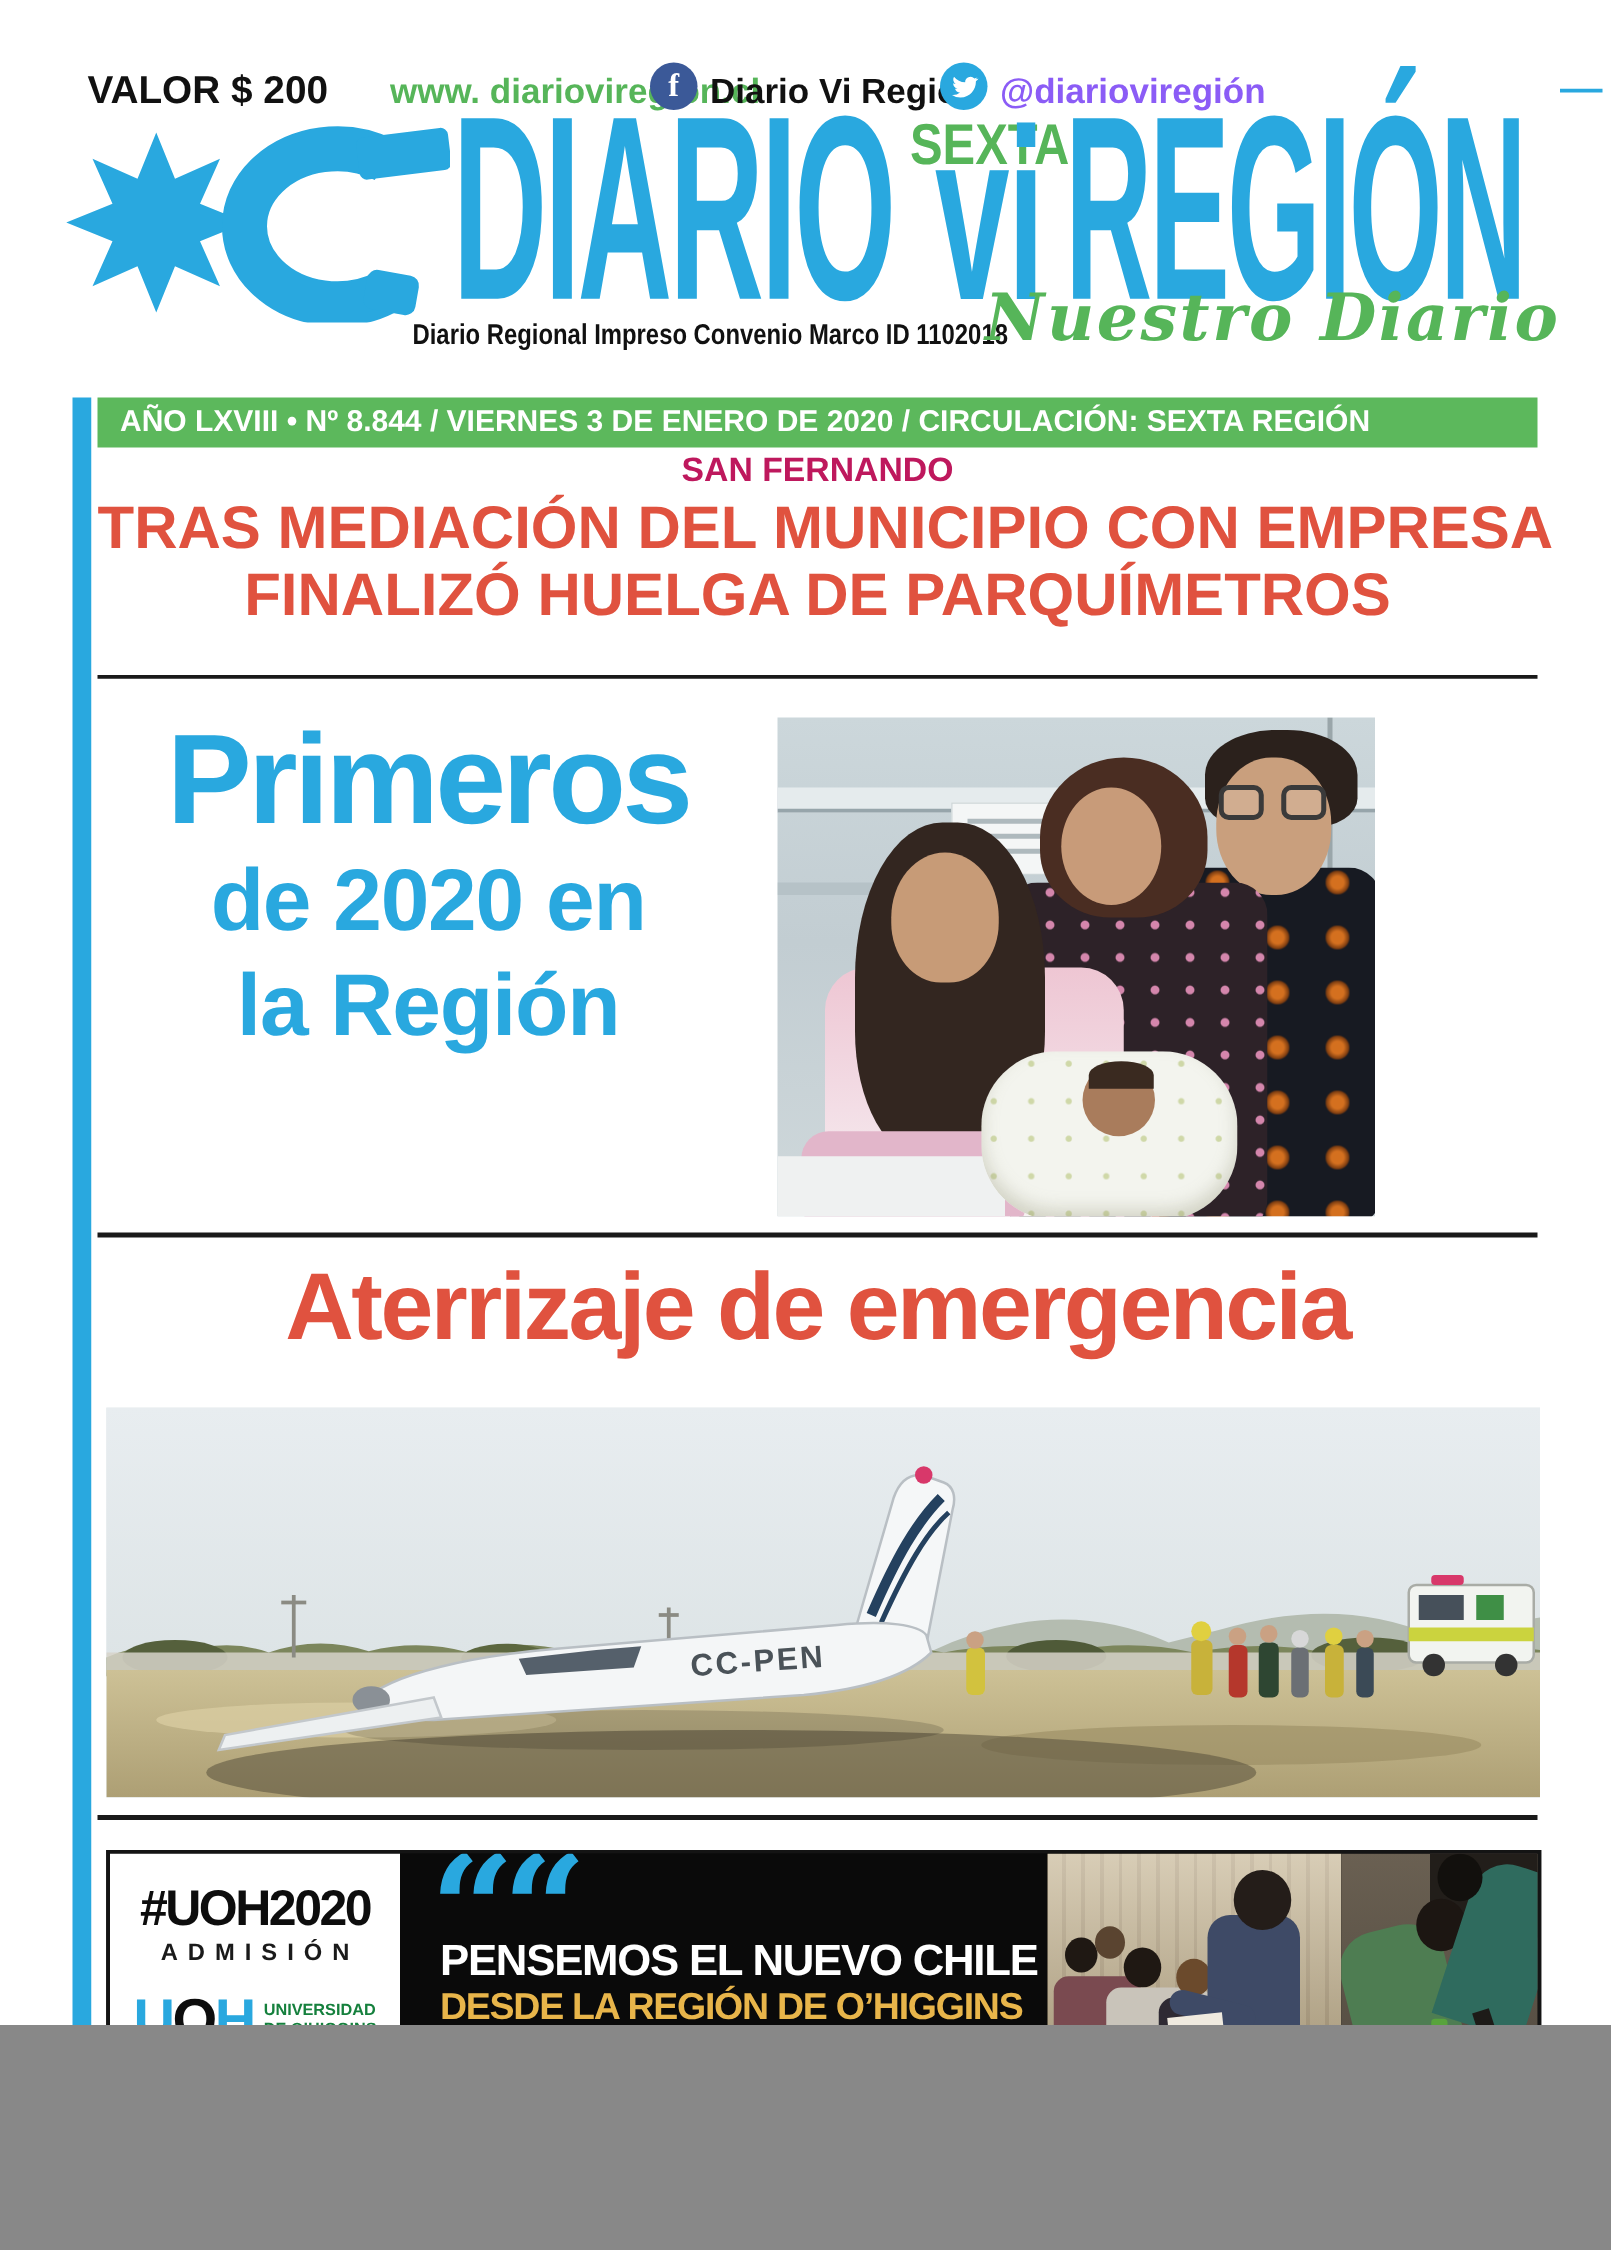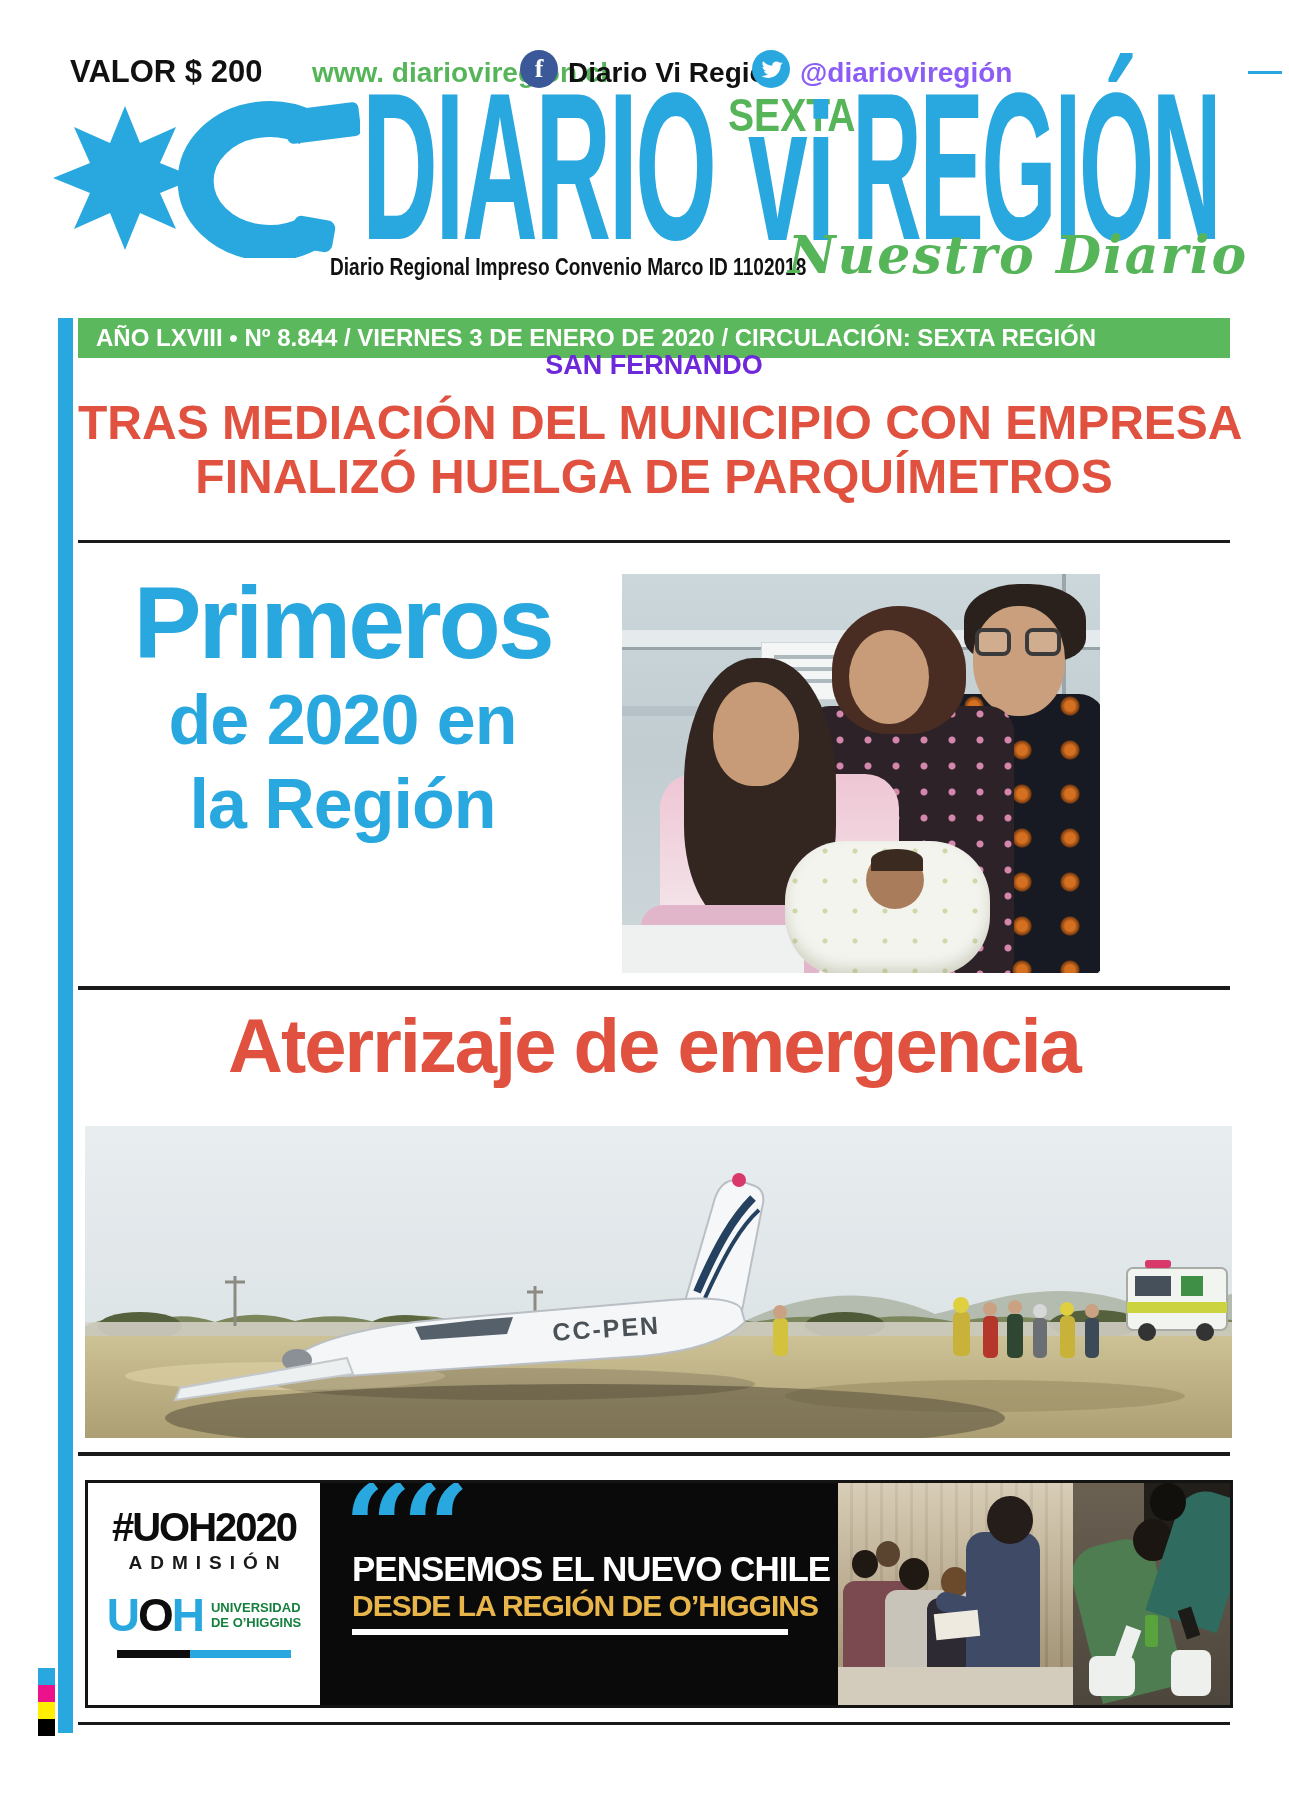--- a/index.html
+++ b/index.html
@@ -1,18 +1,18 @@
 <!DOCTYPE html>
 <html><head>
 <meta charset="utf-8">
 <style>
   * { margin:0; padding:0; box-sizing:border-box; }
   html,body { background:#888; }
   #page {
-    position:relative; width:1289px; height:1800px; background:#ffffff;
+    position:relative; width:1289px; height:1620px; background:#ffffff;
     margin:0 auto; overflow:hidden;
     font-family:"Liberation Sans", sans-serif;
     text-decoration:underline;
   }
   .abs { position:absolute; }
 
   
   .price { left:70px; top:54px; font-size:31px; font-weight:bold; color:#111; letter-spacing:0px; }
   .website { left:312px; top:57px; font-size:28px; font-weight:bold; color:#56B559; }
   .fb-icon { left:520px; top:50px; width:38px; height:38px; border-radius:50%; background:#3B5998;
@@ -36,21 +36,21 @@
   .mh-tagline { left:788px; top:224px; font-size:52px; font-weight:bold; font-style:italic;
                 color:#56B559; font-family:"DejaVu Serif", serif; letter-spacing:2px; white-space:nowrap; }
 
   
   .issue-bar { left:78px; top:318px; width:1152px; height:40px; background:#5CB85C;
                color:#fff; font-weight:bold; font-size:24px; line-height:40px; padding-left:18px;
                white-space:nowrap; }
   .left-stripe { left:58px; top:318px; width:15px; height:1415px; background:#29A8DF; }
 
   
-  .kicker { left:78px; top:350px; width:1152px; text-align:center; font-size:27px; font-weight:bold; color:#6d28d9; }
+  .kicker { left:78px; top:361px; width:1152px; text-align:center; font-size:27px; font-weight:bold; color:#be185d; }
   .red-h1 { left:78px; width:1152px; text-align:center; font-size:48px; font-weight:bold;
             color:#E0523F; line-height:1.05; white-space:nowrap; }
   .red-h1.l1 { top:398px; }
   .red-h1.l2 { top:452px; }
   .rule { left:78px; width:1152px; height:3px; background:#1a1a1a; }
   .rule.r1 { top:540px; }
   .rule.r2 { top:986px; height:4px; }
   .rule.r3 { top:1452px; height:4px; }
   .rule.r4 { top:1722px; }
 

